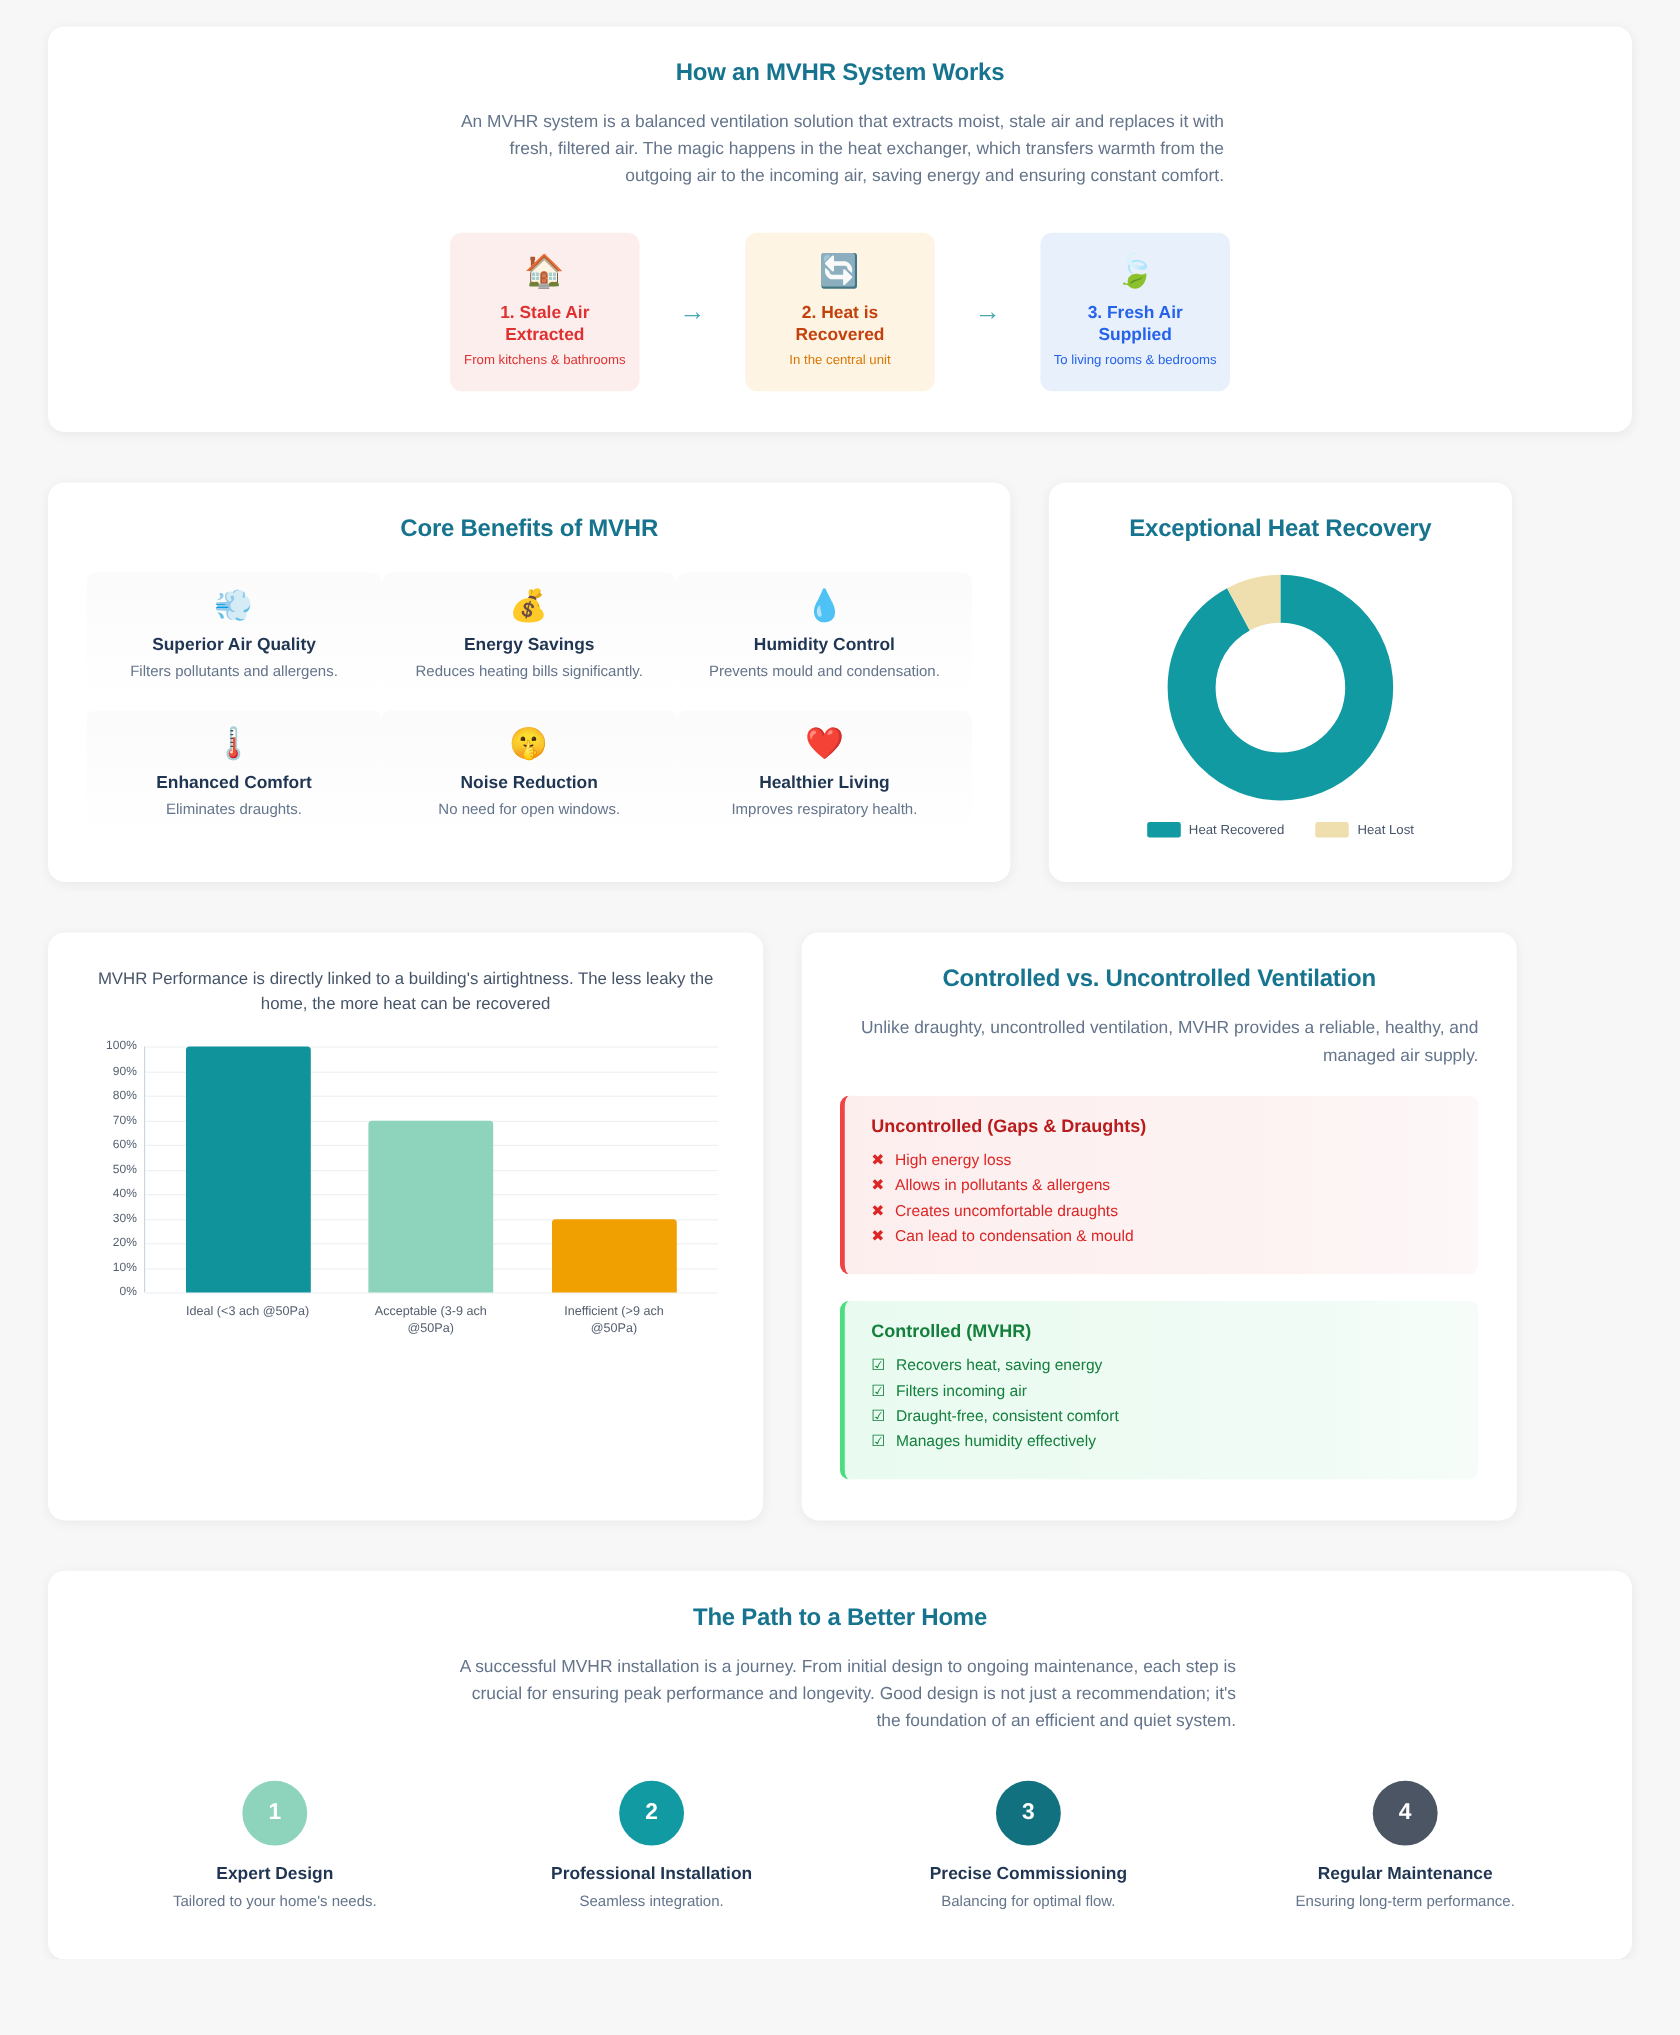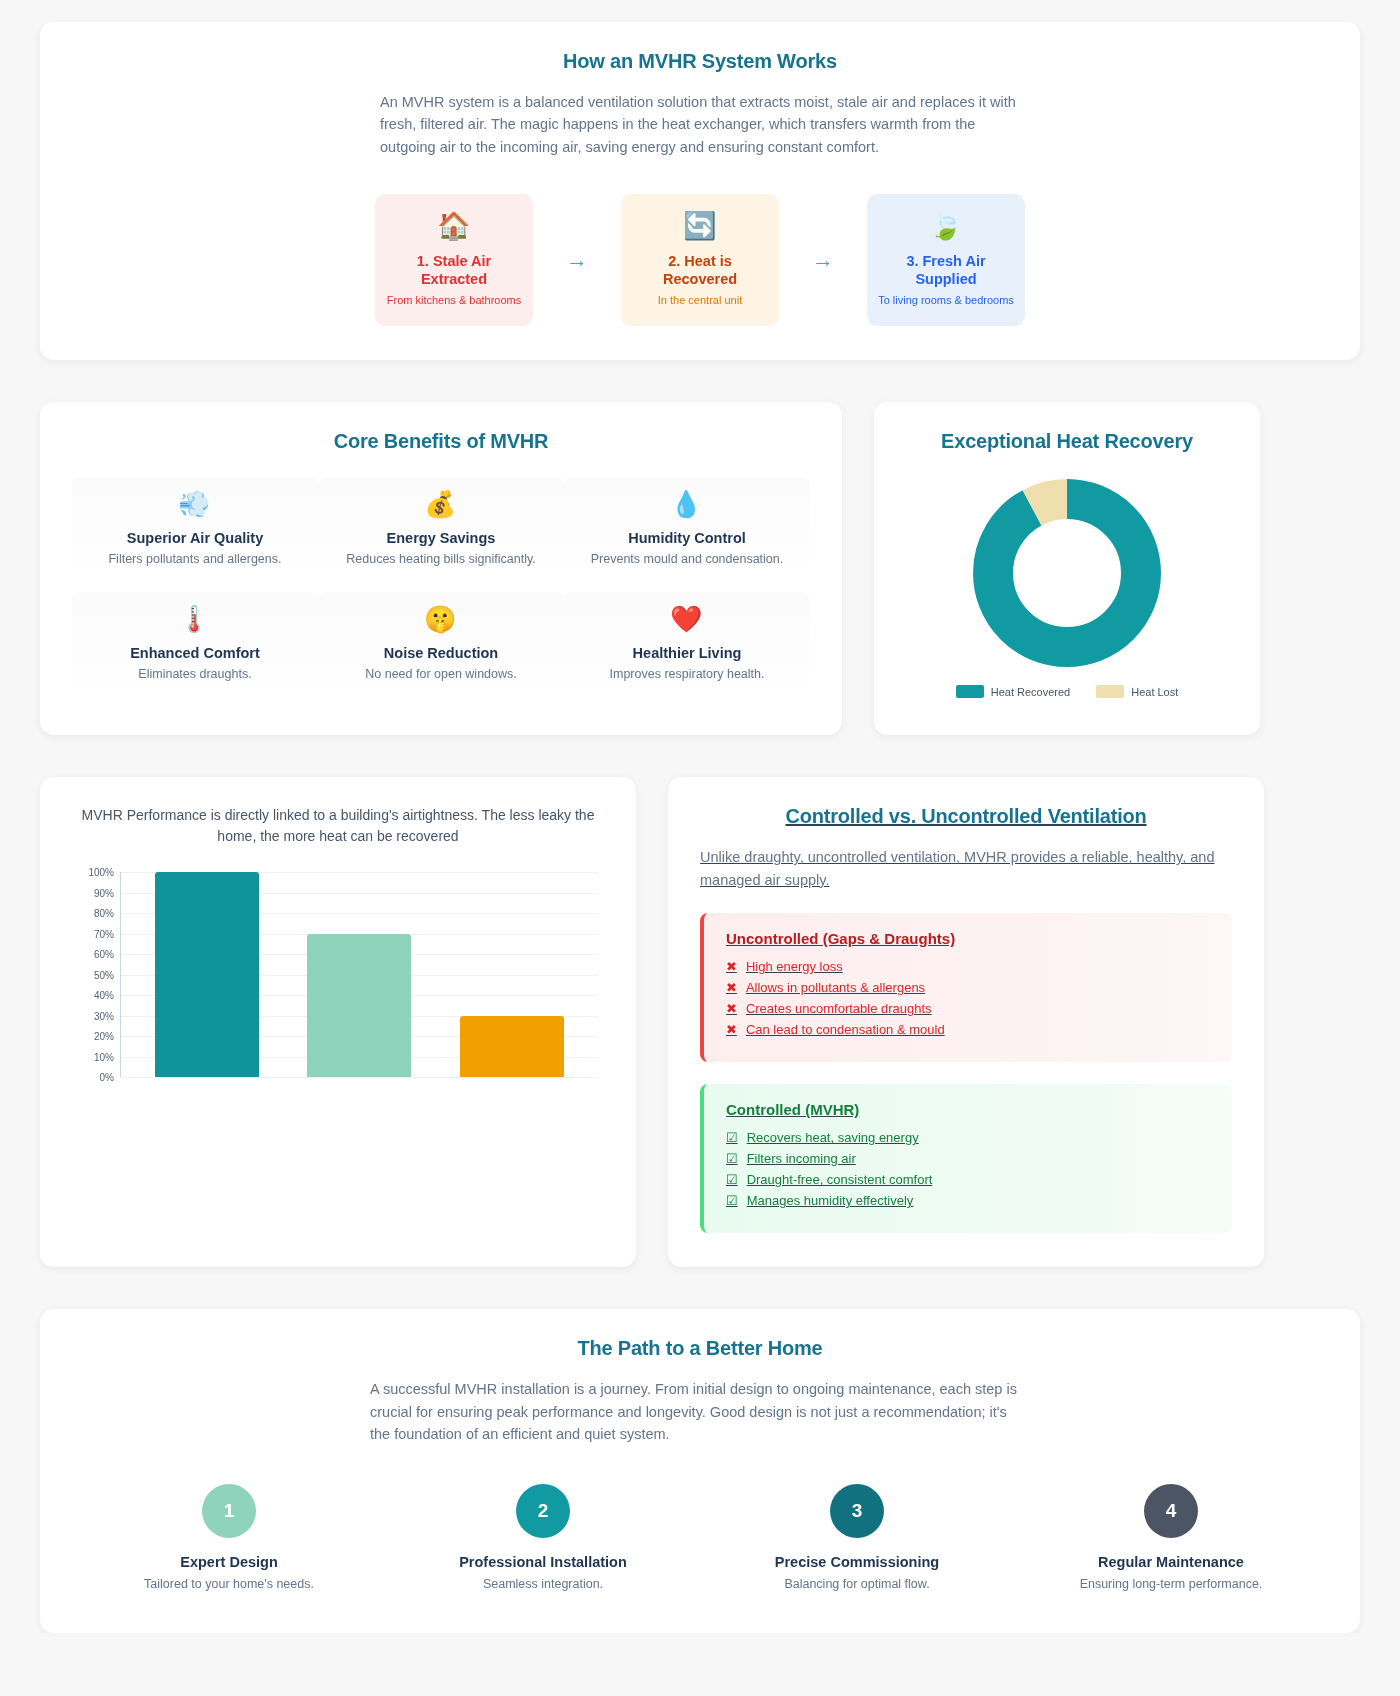--- a/index.html
+++ b/index.html
@@ -23,21 +23,21 @@
 
   h2.section-title {
     text-align: center;
     color: #17748f;
     font-size: 20px;
     font-weight: bold;
     letter-spacing: -0.2px;
     margin-bottom: 18px;
   }
   p.section-sub {
-    text-align: left;
+    text-align: right;
     color: #64748b;
     font-size: 14.5px;
     line-height: 1.55;
     max-width: 640px;
     margin: 0 auto;
   }
 
   
   .flow {
     display: flex;
@@ -99,21 +99,21 @@
     display: flex; justify-content: center; gap: 26px; margin-top: 14px;
     font-size: 11px; color: #475569;
   }
   .legend .li { display: flex; align-items: center; gap: 7px; }
   .swatch { width: 28px; height: 13px; border-radius: 2px; display: inline-block; }
 
   
   .row3 { display: flex; gap: 32px; margin-bottom: 42px; }
   .row3 .card { margin-bottom: 0; }
   .col-bar { width: 596px; }
-  .col-compare { width: 596px; text-decoration: underline; }
+  .col-compare { width: 596px; }
 
   .chart-sub {
     text-align: center; color: #475569; font-size: 14px;
     line-height: 1.45; margin-bottom: 26px;
   }
   .barchart { position: relative; height: 240px; margin: 0 6px 0 4px; }
   .bc-inner { position: relative; height: 205px; margin-left: 44px; border-left: 1px solid #cbd5e1; }
   .gridline {
     position: absolute; left: 0; right: 0; height: 1px; background: #eef1f4;
   }
@@ -291,20 +291,25 @@
           <div class="gridline" style="top:100%"></div>
           <div class="ytick" style="top:100%">0%</div>
 
           <div class="bars">
             <div class="bar" style="height:100%; background:#11939b;"></div>
             <div class="bar" style="height:70%; background:#8ed3bc;"></div>
             <div class="bar" style="height:30%; background:#f0a000;"></div>
           </div>
         </div>
 
+        <div class="xlabels">
+          <div class="xlabel">Ideal (&lt;3 ach @50Pa)</div>
+          <div class="xlabel">Acceptable (3-9 ach @50Pa)</div>
+          <div class="xlabel">Inefficient (&gt;9 ach @50Pa)</div>
+        </div>
       </div>
     </div>
 
     <div class="card col-compare">
       <h2 class="section-title">Controlled vs. Uncontrolled Ventilation</h2>
       <p class="section-sub">Unlike draughty, uncontrolled ventilation, MVHR provides a reliable, healthy, and managed air supply.</p>
 
       <div class="compare-box cb-bad">
         <div class="cb-title">Uncontrolled (Gaps &amp; Draughts)</div>
         <ul class="cb-list">

